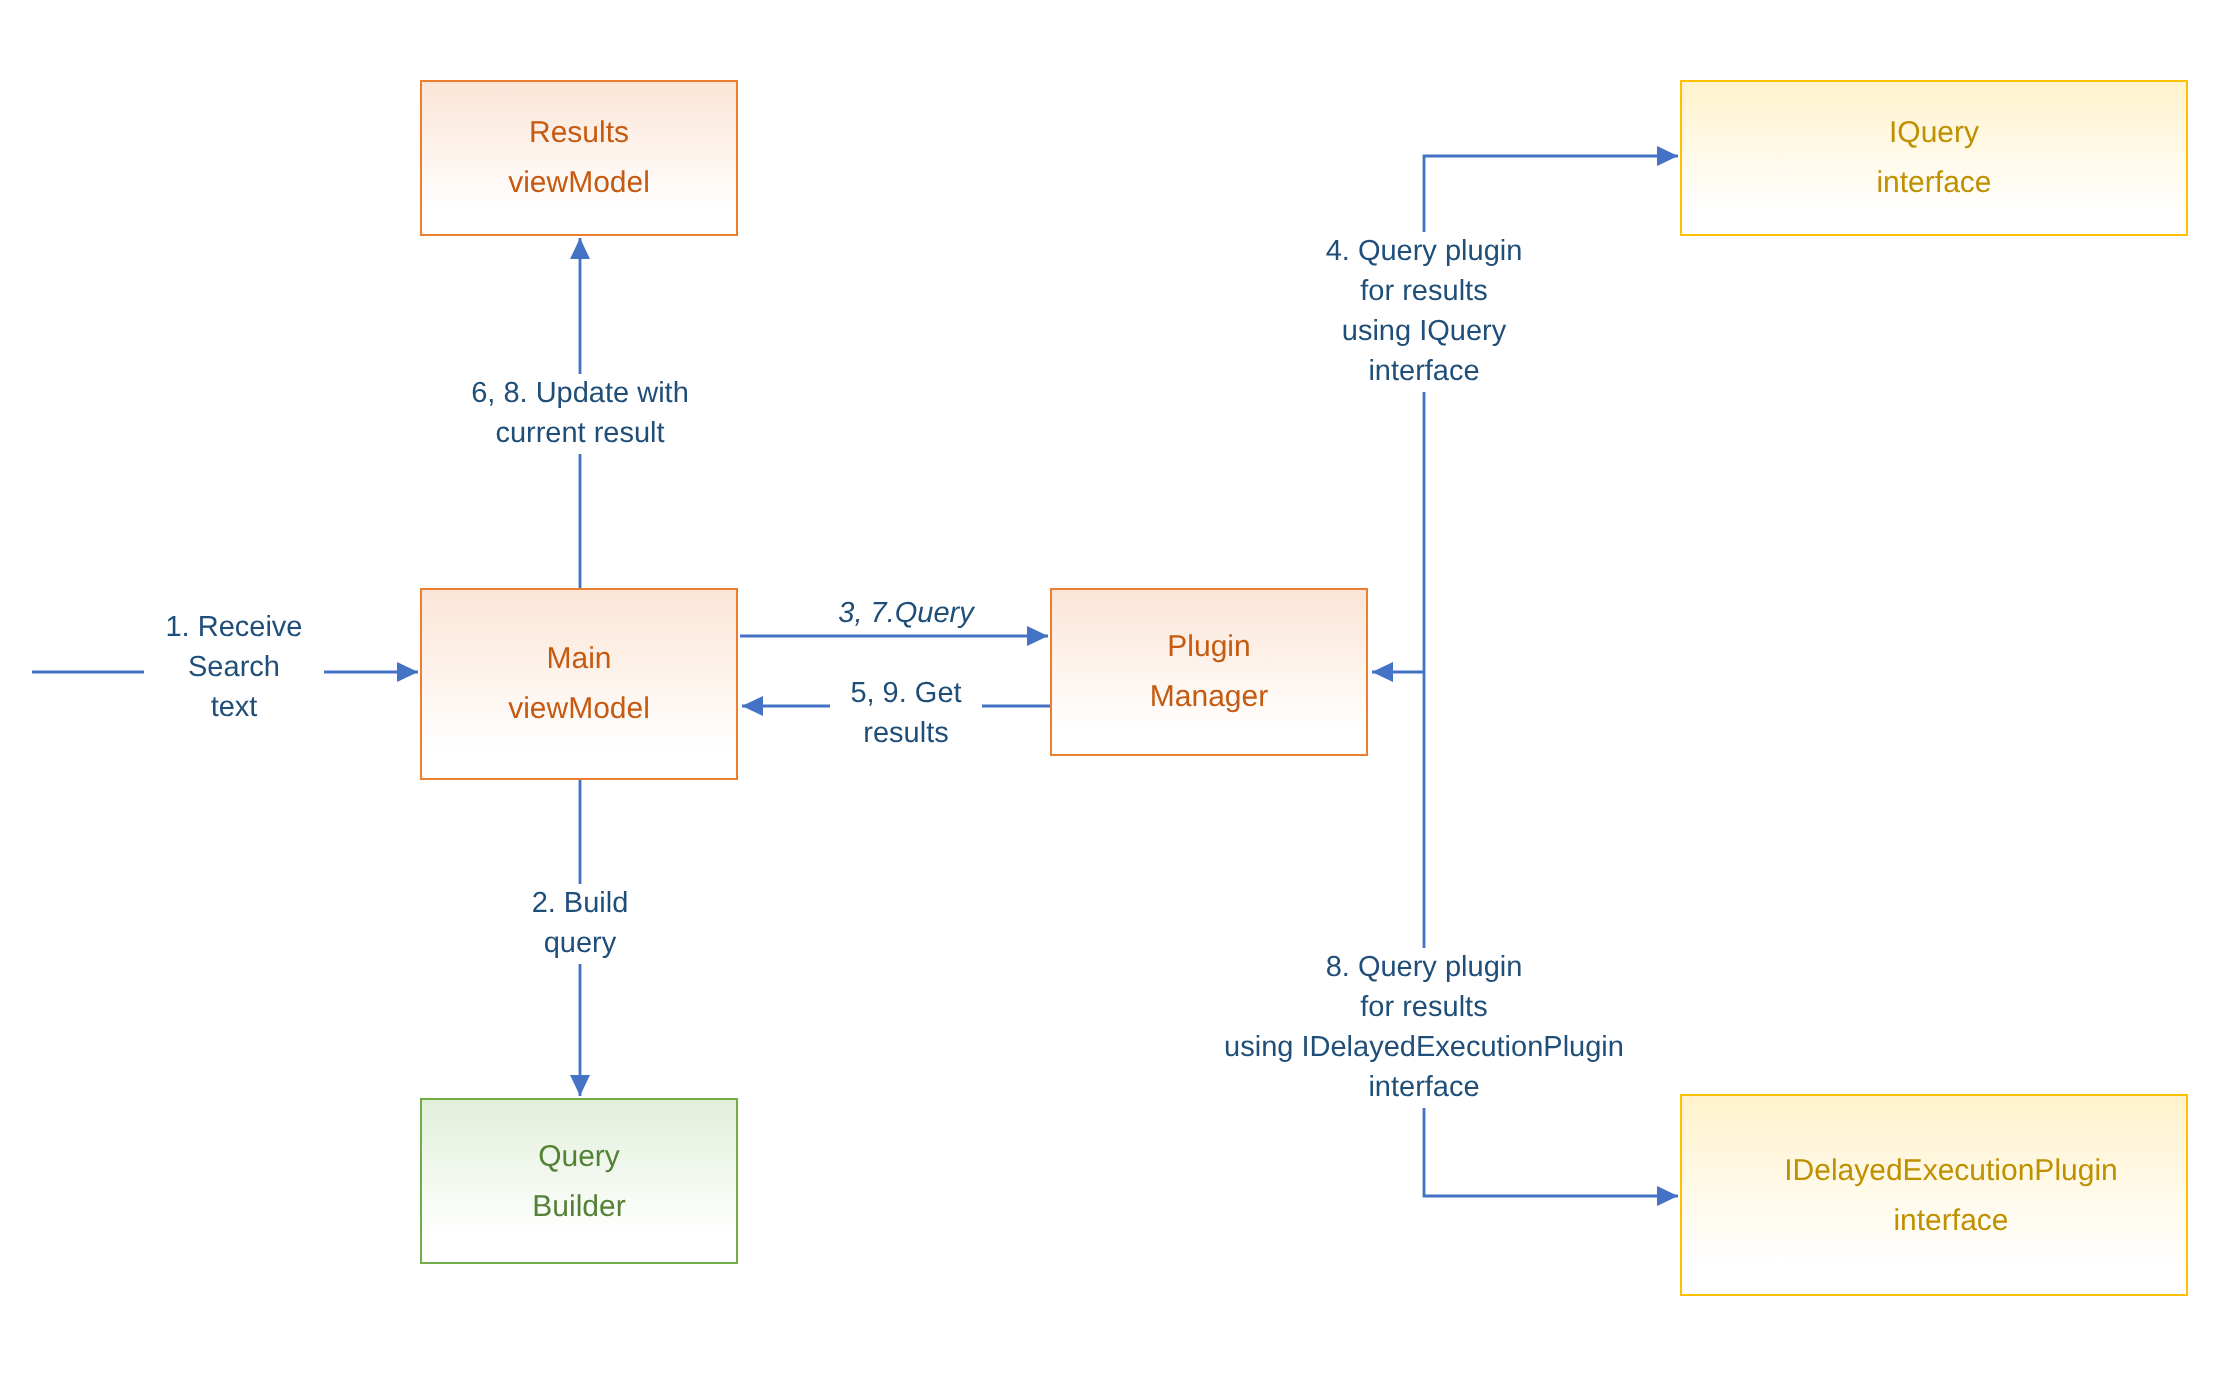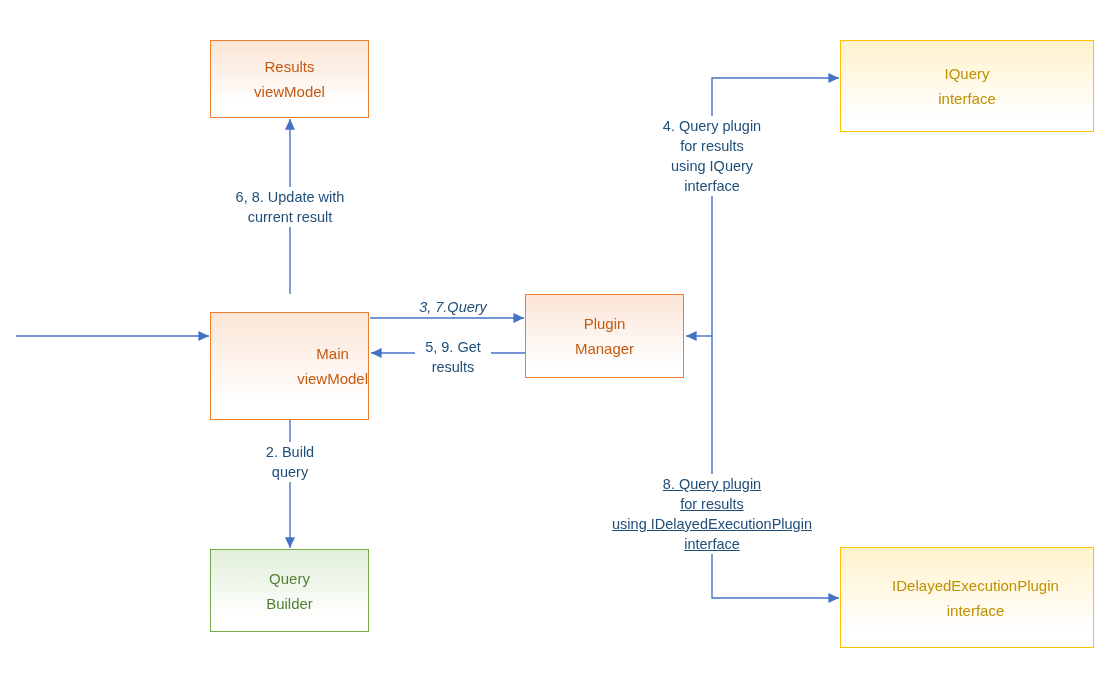--- a/index.html
+++ b/index.html
@@ -32,34 +32,34 @@
     text-align:center;
     white-space:pre-line;
     font-size:14.5px; line-height:20px;
     color:#1F4E79;
     background:#ffffff;
   }
   .edge-label.nobg { background:transparent; }
 
   
   #n-results   { left:210px; top:40px;  width:159px; height:78px;  }
-  #n-iquery    { left:840px; top:40px;  width:254px; height:92px;  }
-  #n-main      { left:210px; top:312px; width:159px; height:108px;justify-content:flex-end;  }
+  #n-iquery    { left:840px; top:40px;  width:254px; height:78px;  }
+  #n-main      { left:210px; top:294px; width:159px; height:96px;  }
   #n-plugin    { left:525px; top:294px; width:159px; height:84px;  }
   #n-qbuilder  { left:210px; top:549px; width:159px; height:83px;  }
   #n-idelayed  { left:840px; top:547px; width:254px; height:101px;padding-left:17px; }
 
   
   #l-receive   { left:72px;  top:304px; width:90px;  }
   #l-update    { left:213px; top:187px; width:154px; }
   #l-build     { left:252px; top:442px; width:76px;  }
   #l-query     { left:408px; top:297px; width:90px;font-style:italic;  }
   #l-get       { left:415px; top:337px; width:76px;  }
   #l-iq        { left:642px; top:116px; width:140px; }
-  #l-idep      { left:590px; top:474px; width:244px;text-decoration:underline; }
+  #l-idep      { left:590px; top:474px; width:244px; }
 </style>
 </head>
 <body>
 
 <div class="canvas">
 
   <svg class="connector-layer" width="1113" height="699" viewBox="0 0 1113 699" xmlns="http://www.w3.org/2000/svg">
     <defs>
       <marker id="ah" viewBox="0 0 10 10" refX="9.5" refY="5" markerWidth="8" markerHeight="8" orient="auto-start-reverse">
         <path d="M0,0.5 L9.5,5 L0,9.5 z" fill="#4472C4"></path>
@@ -100,20 +100,23 @@
   <div class="node green" id="n-qbuilder">
     <span>Query
 Builder</span>
   </div>
 
   <div class="node gold" id="n-idelayed">
     <span>IDelayedExecutionPlugin
 interface</span>
   </div>
 
+  <div class="edge-label" id="l-receive">1. Receive
+Search
+text</div>
 
   <div class="edge-label" id="l-update">6, 8. Update with
 current result</div>
 
   <div class="edge-label" id="l-build">2. Build
 query</div>
 
   <div class="edge-label nobg" id="l-query">3, 7.Query</div>
 
   <div class="edge-label" id="l-get">5, 9. Get

